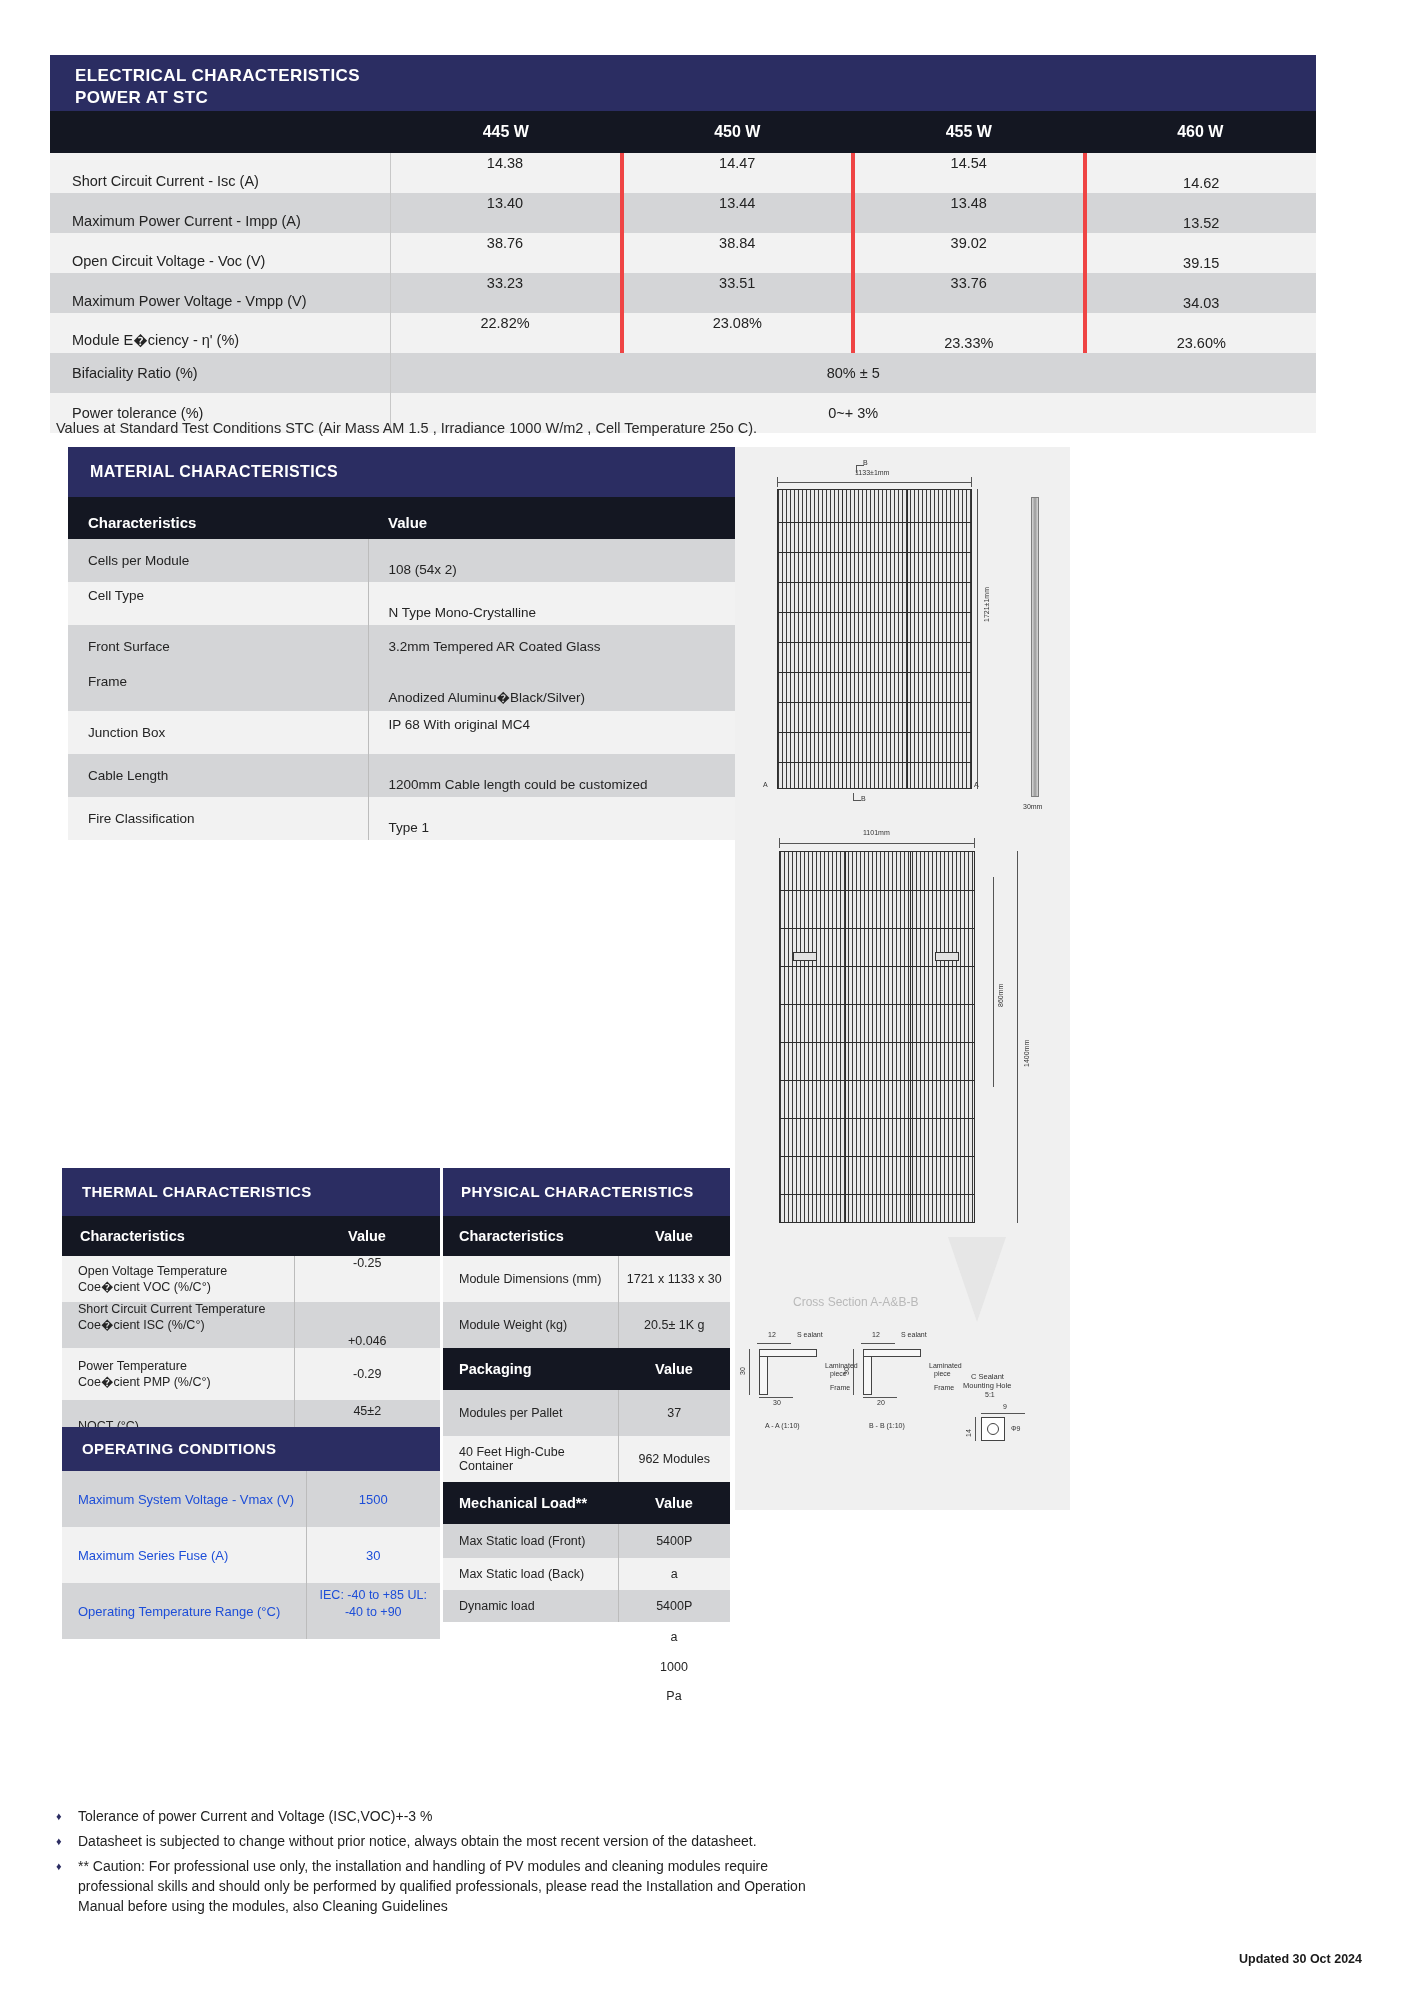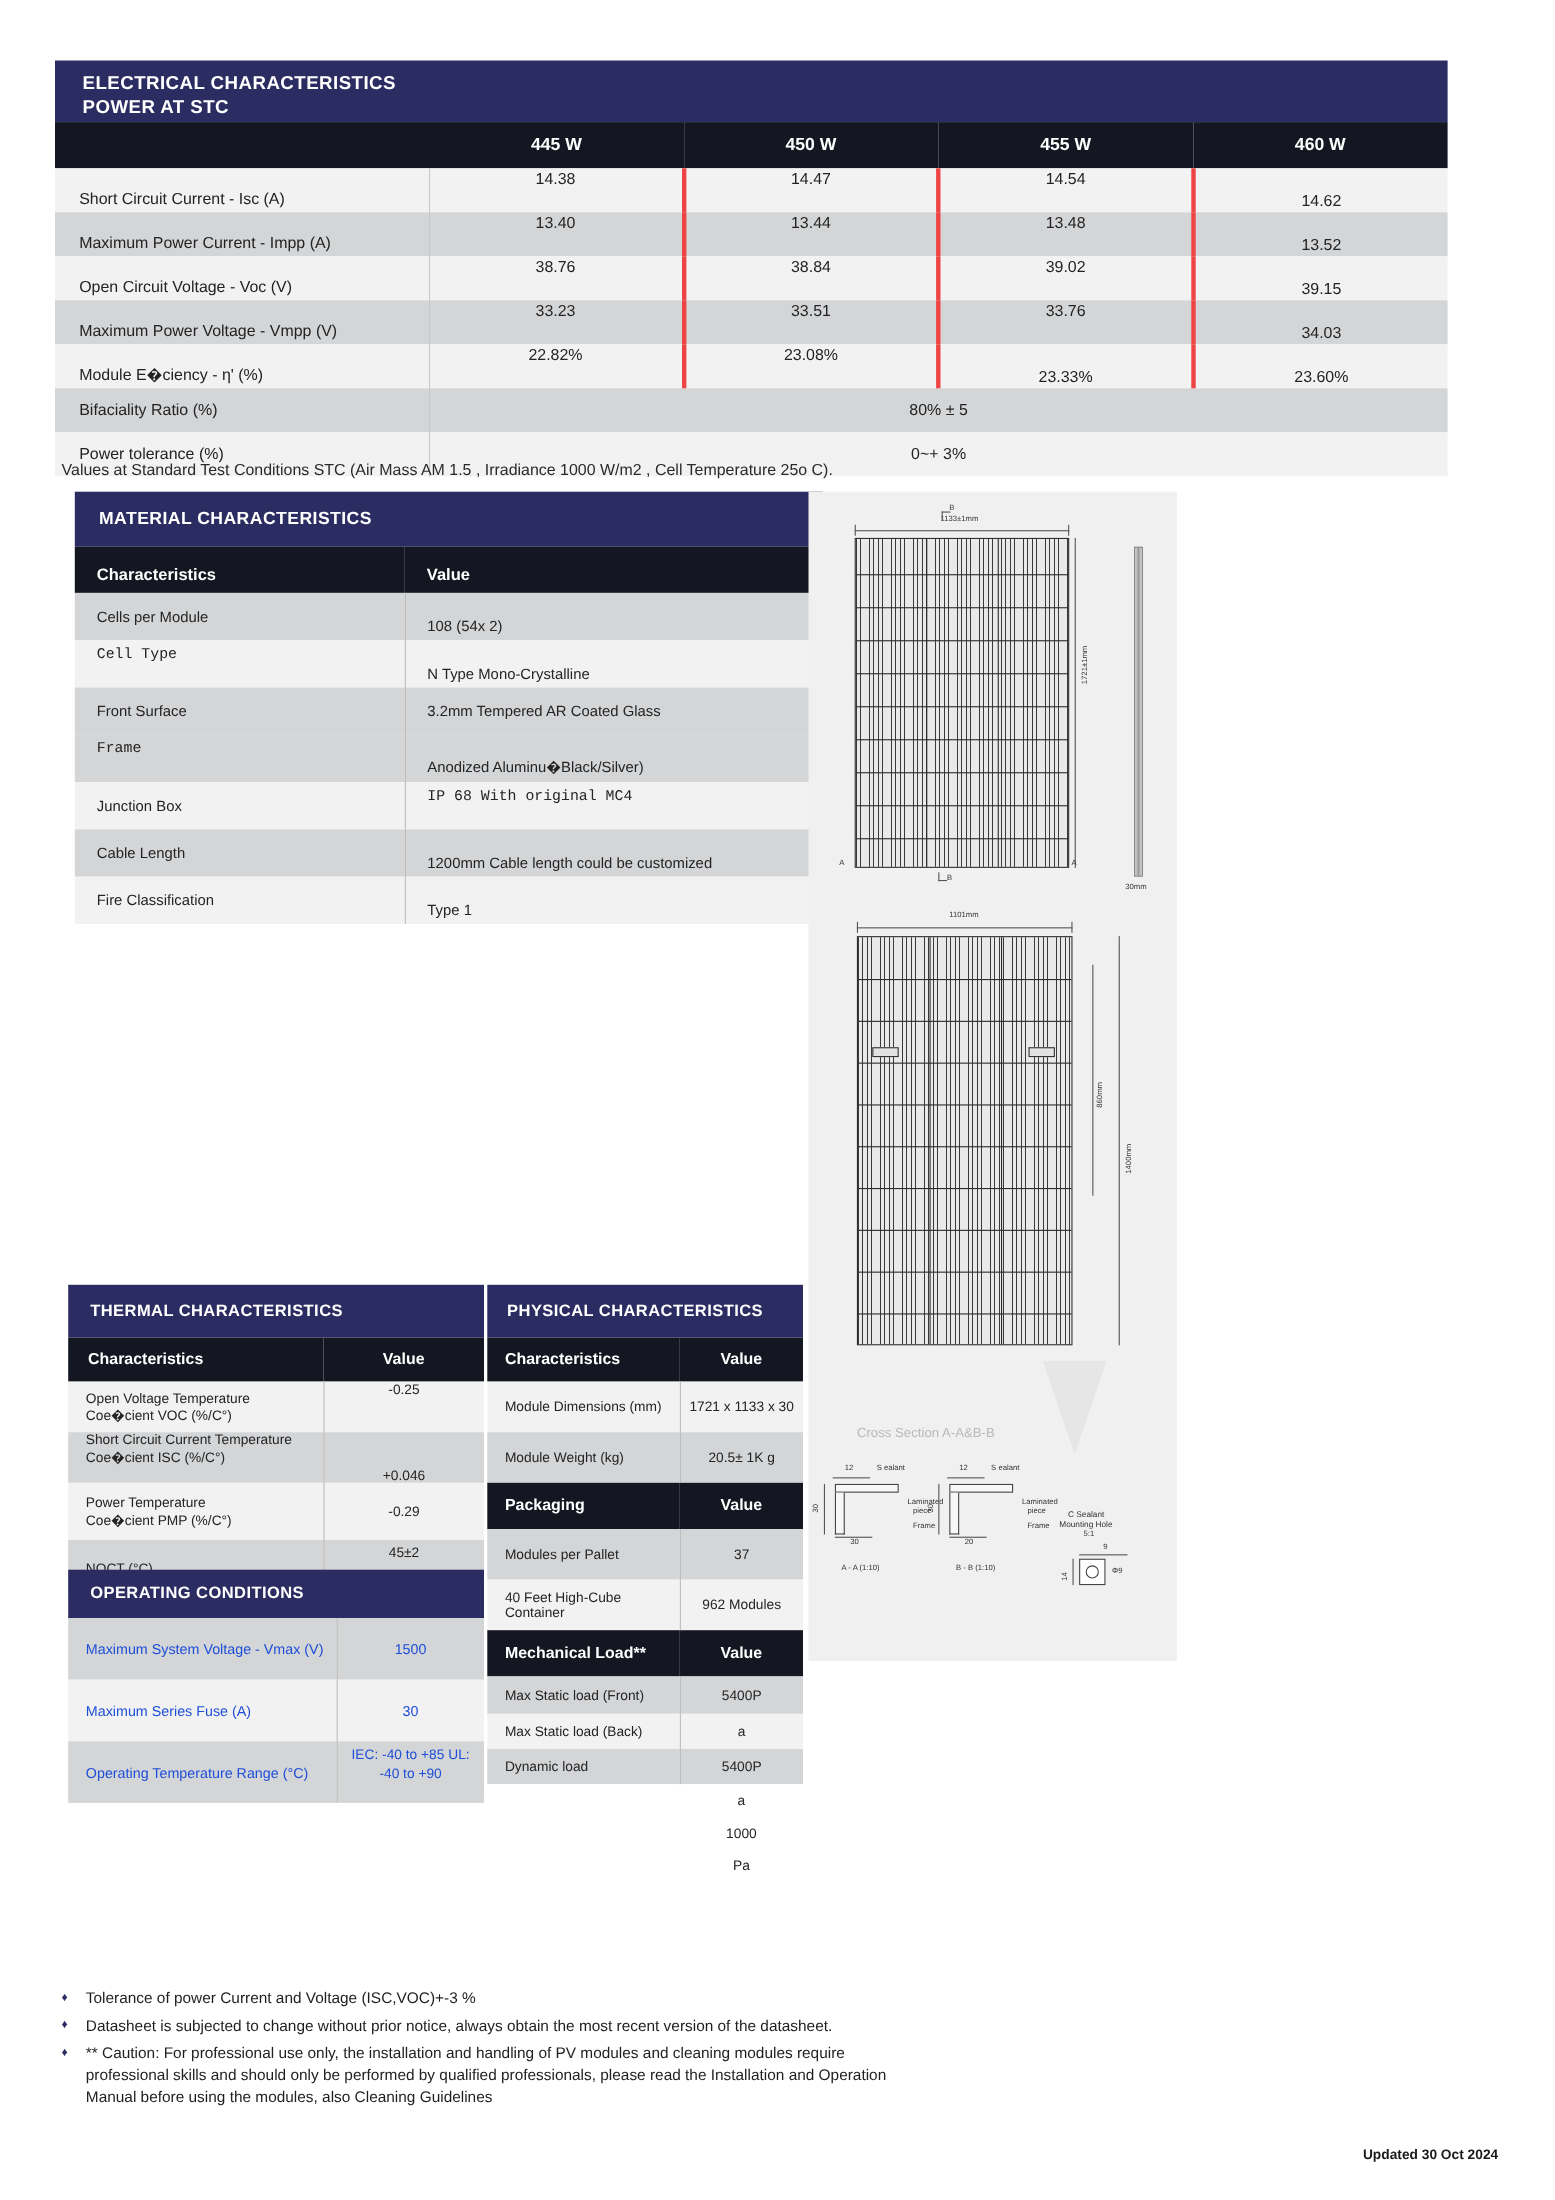--- a/index.html
+++ b/index.html
@@ -65,21 +65,21 @@
   }
   .mat-table th.c0 { width: 300px; }
   .mat-table td {
     font-size: 13.5px; height: 43px; padding-left: 20px; color: #242424;
     border-right: 1px solid #bcbcbc;
   }
   .mat-table td:last-child { border-right: none; }
   .mat-table tr.odd  td { background: #d4d5d7; }
   .mat-table tr.even td { background: #f2f2f2; }
   .mat-table td.v-bot { vertical-align: bottom; padding-bottom: 5px; }
-  .mat-table td.v-top { vertical-align: top; padding-top: 6px; font-family: Liberation Mono, monospace; }
+  .mat-table td.v-top { vertical-align: top; padding-top: 6px; }
 
   
   .draw-panel { position: absolute; left: 735px; top: 447px; width: 335px; }
   .draw-head { height: 50px; padding: 16px 0 0 18px; font-size: 15px; }
   .draw-body {
     background: #f0f0f0; width: 335px; height: 1063px;
     position: relative; overflow: hidden;
   }
   .dim-txt { position: absolute; font-size: 7px; color: #333; font-family: "Liberation Sans", sans-serif; white-space: nowrap; }
   .panel-art { position: absolute; border: 1.2px solid #2f2f2f; background:
@@ -319,21 +319,21 @@
       <div style="position:absolute; left:58px; top:505px; width:24px; height:9px; border:1px solid #333; background:#e2e2e2;"></div>
       <div style="position:absolute; left:200px; top:505px; width:24px; height:9px; border:1px solid #333; background:#e2e2e2;"></div>
 
       <div class="dimline" style="left:258px; top:430px; width:1px; height:210px;"></div>
       <div class="dim-txt" style="left:262px; top:560px; transform:rotate(-90deg); transform-origin:left top;">860mm</div>
       <div class="dimline" style="left:282px; top:404px; width:1px; height:372px;"></div>
       <div class="dim-txt" style="left:288px; top:620px; transform:rotate(-90deg); transform-origin:left top;">1400mm</div>
 
       <div style="position:absolute; left:213px; top:790px; width:0; height:0; border-left:29px solid transparent; border-right:29px solid transparent; border-top:85px solid #e6e6e6;"></div>
 
-      <div class="dim-txt" style="left:44px; top:848px; font-size:12px; color:#b9b9b9;">Cross Section A-A&amp;B-B</div>
+      <div class="dim-txt" style="left:58px; top:848px; font-size:12px; color:#b9b9b9;">Cross Section A-A&amp;B-B</div>
 
       <div class="dim-txt" style="left:33px; top:884px;">12</div>
       <div class="dimline" style="left:22px; top:896px; width:34px; height:1px;"></div>
       <div class="dim-txt" style="left:62px; top:884px;">S ealant</div>
       <div class="dim-txt" style="left:4px; top:928px; transform:rotate(-90deg); transform-origin:left top;">30</div>
       <div class="dimline" style="left:14px; top:902px; width:1px; height:46px;"></div>
 
       <div style="position:absolute; left:24px; top:902px; width:58px; height:8px; border:1px solid #444; background:#f7f7f7;"></div>
       <div style="position:absolute; left:24px; top:910px; width:9px; height:38px; border:1px solid #444; border-top:none; background:#f7f7f7;"></div>
       <div class="dim-txt" style="left:90px; top:915px;">Laminated</div>

